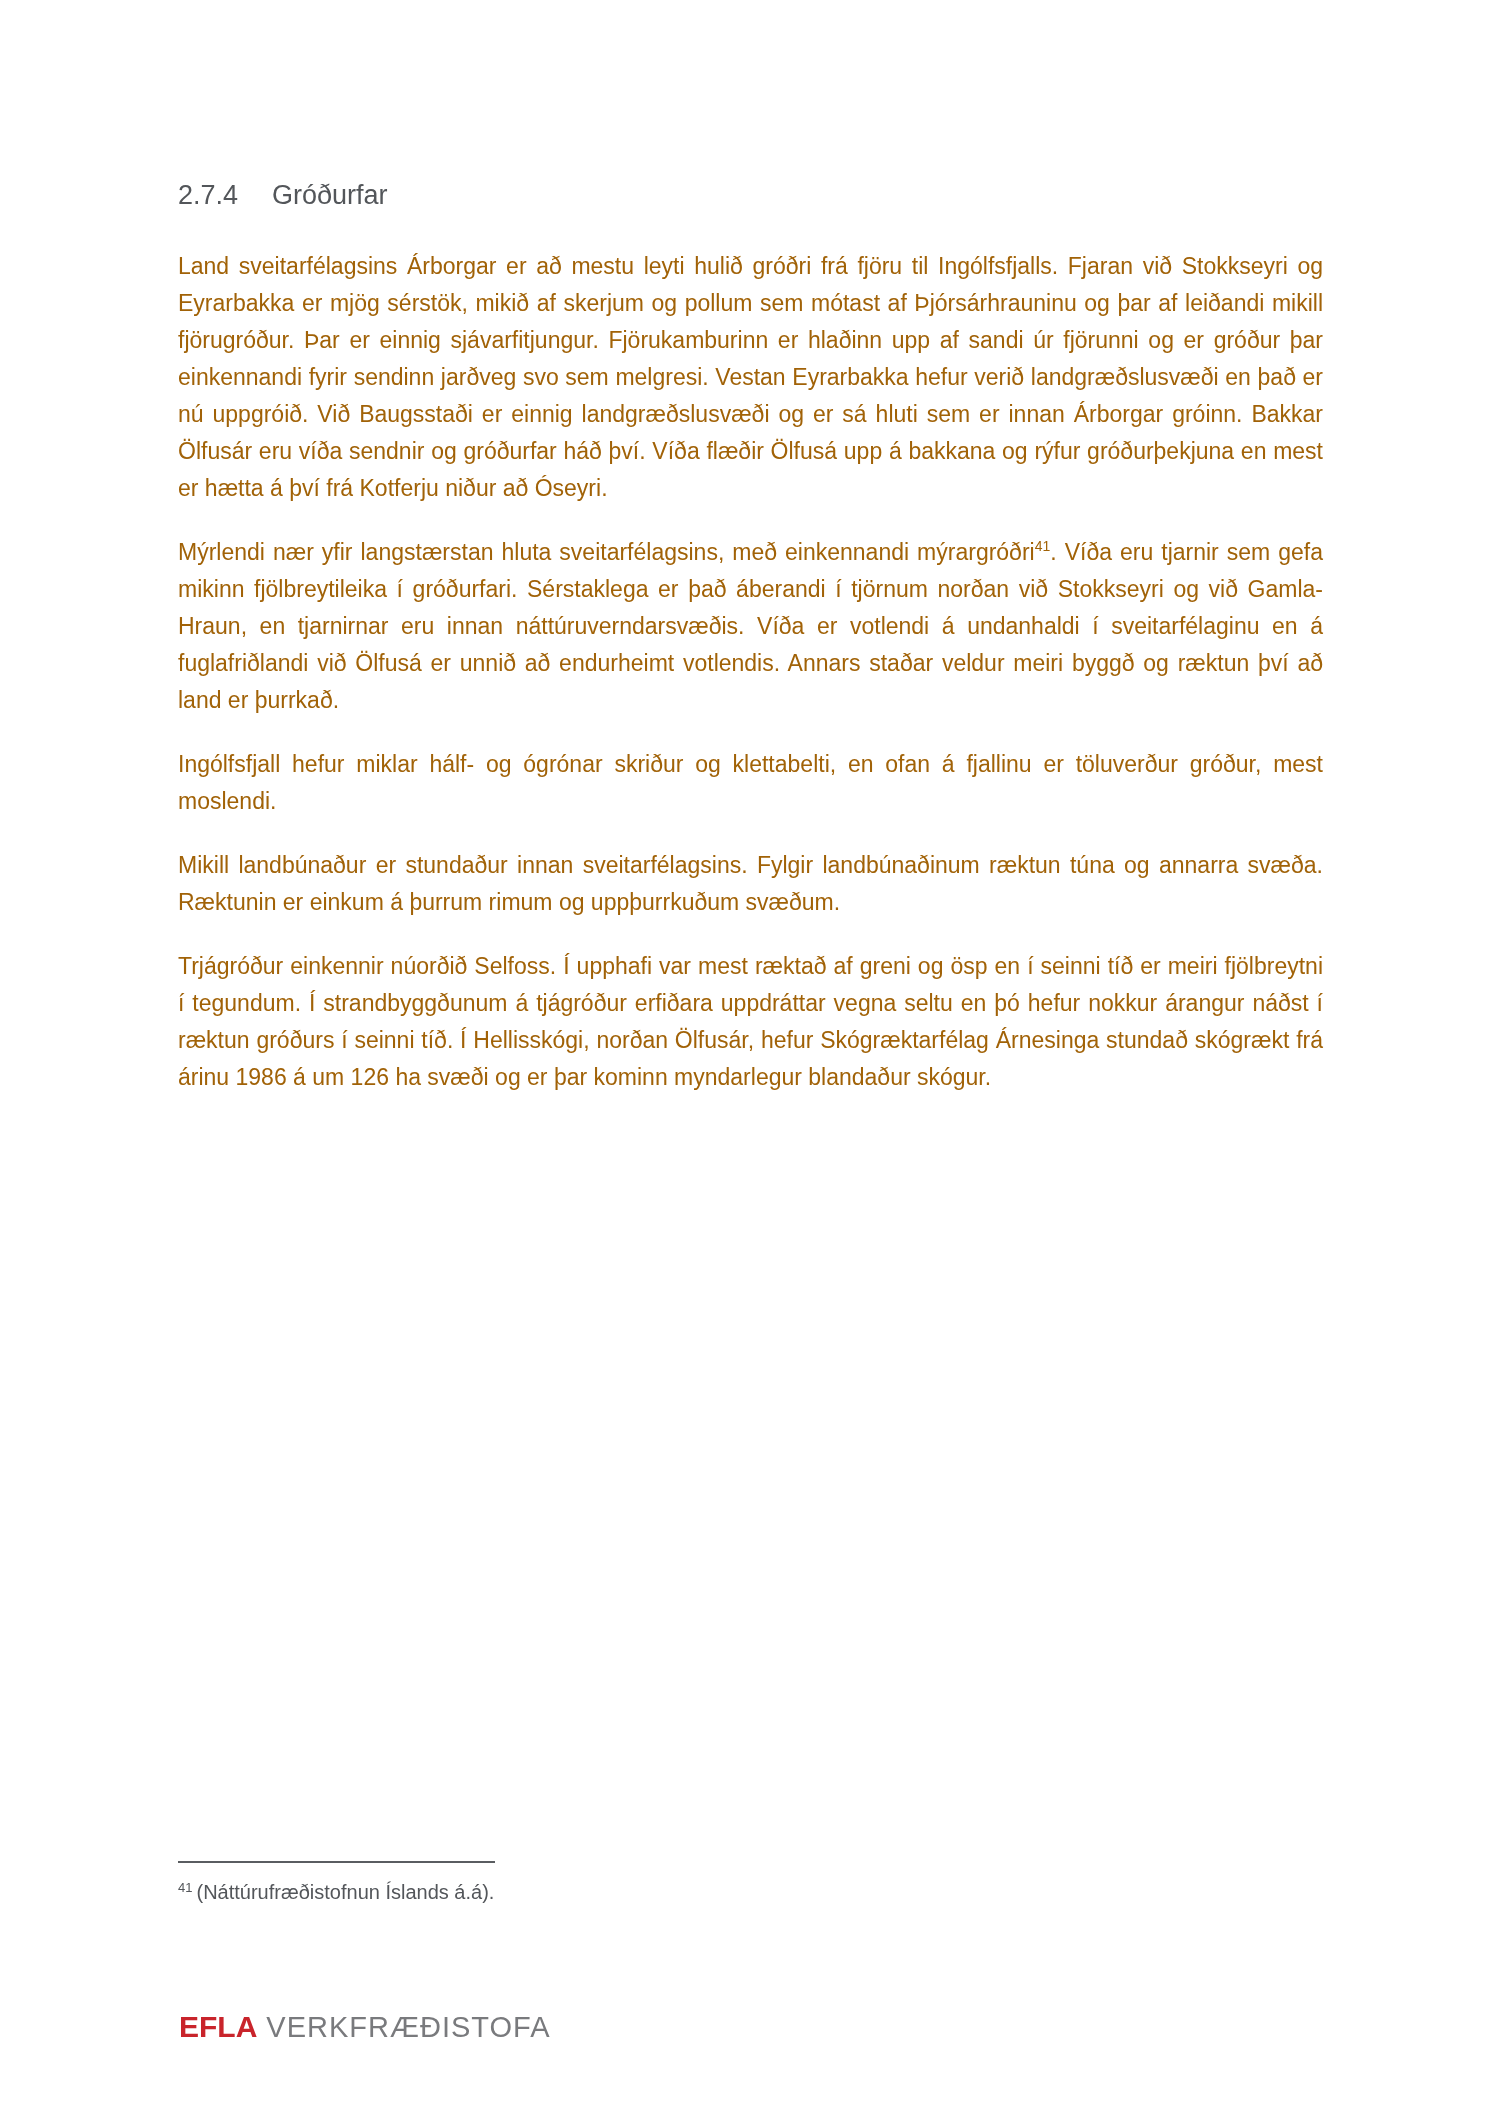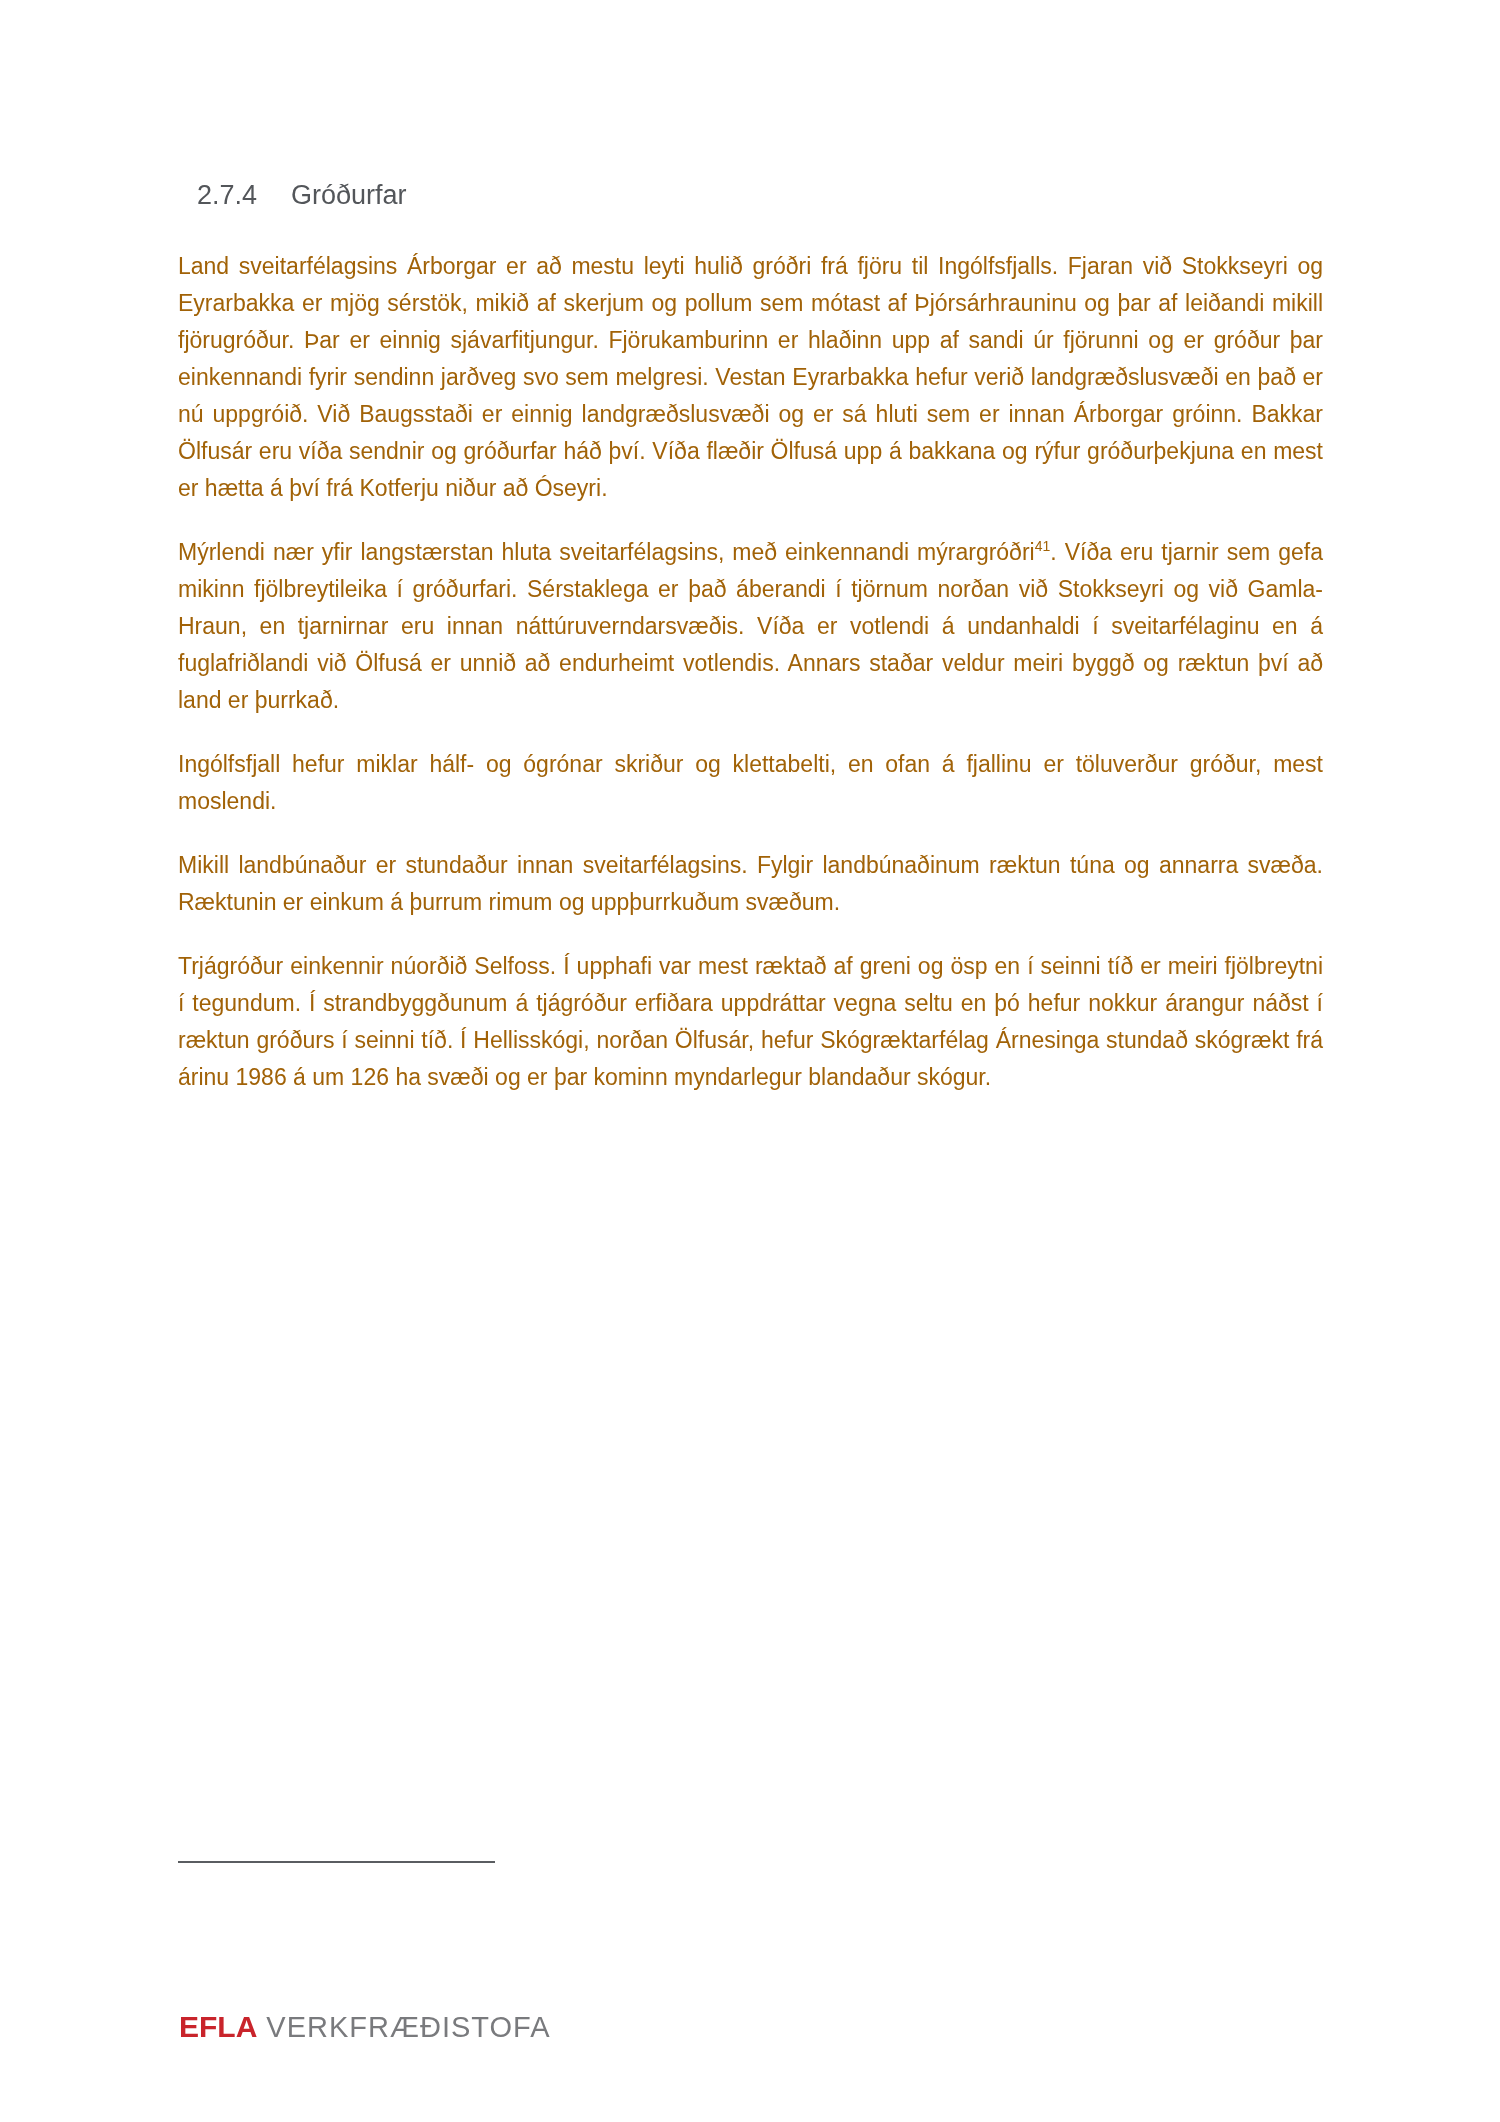--- a/index.html
+++ b/index.html
@@ -21,21 +21,20 @@
     left: 178px;
     top: 180px;
     font-size: 27px;
     font-weight: 400;
     color: #53565a;
     white-space: nowrap;
   }
   .section-heading .heading-number {
     display: inline-block;
     min-width: 94px;
-    margin-left: 19px;
   }
   .body-text {
     position: absolute;
     left: 178px;
     top: 248px;
     width: 1145px;
   }
   .body-text p {
     margin: 0 0 27px 0;
     font-size: 23px;
@@ -110,18 +109,21 @@
 
     <p>Ingólfsfjall hefur miklar hálf- og ógrónar skriður og klettabelti, en ofan á fjallinu er töluverður gróður, mest moslendi.</p>
 
     <p>Mikill landbúnaður er stundaður innan sveitarfélagsins. Fylgir landbúnaðinum ræktun túna og annarra svæða. Ræktunin er einkum á þurrum rimum og uppþurrkuðum svæðum.</p>
 
     <p>Trjágróður einkennir núorðið Selfoss. Í upphafi var mest ræktað af greni og ösp en í seinni tíð er meiri fjölbreytni í tegundum. Í strandbyggðunum á tjágróður erfiðara uppdráttar vegna seltu en þó hefur nokkur árangur náðst í ræktun gróðurs í seinni tíð. Í Hellisskógi, norðan Ölfusár, hefur Skógræktarfélag Árnesinga stundað skógrækt frá árinu 1986 á um 126 ha svæði og er þar kominn myndarlegur blandaður skógur.</p>
   </div>
 
   <div class="footnote-rule"></div>
 
+  <div class="footnote">
+    <span class="footnote-marker">41</span><span>(Náttúrufræðistofnun Íslands á.á).</span>
+  </div>
 
   <div class="footer-logo">
     <span class="brand-name">EFLA</span><span class="brand-suffix">VERKFRÆÐISTOFA</span>
   </div>
 
 </div>
 
 </body></html>

